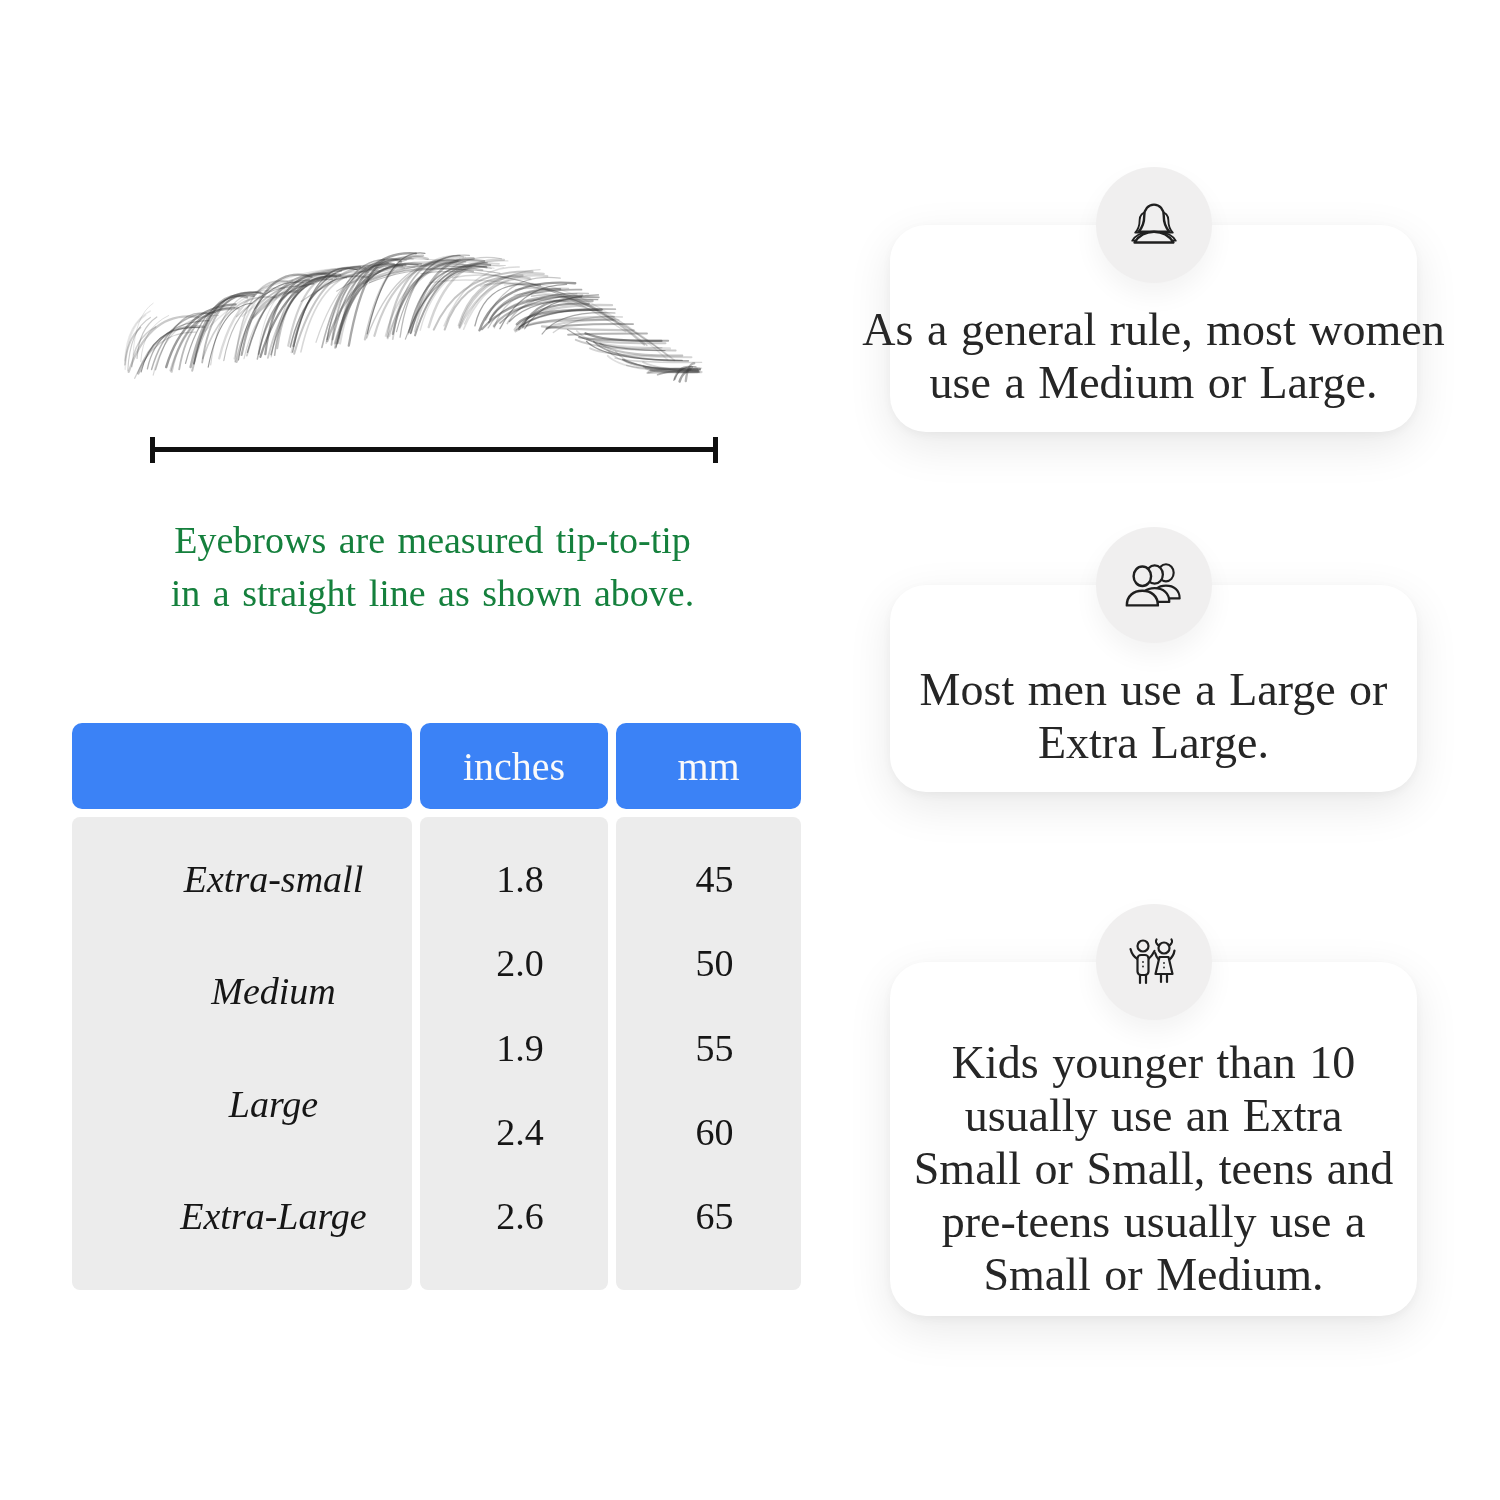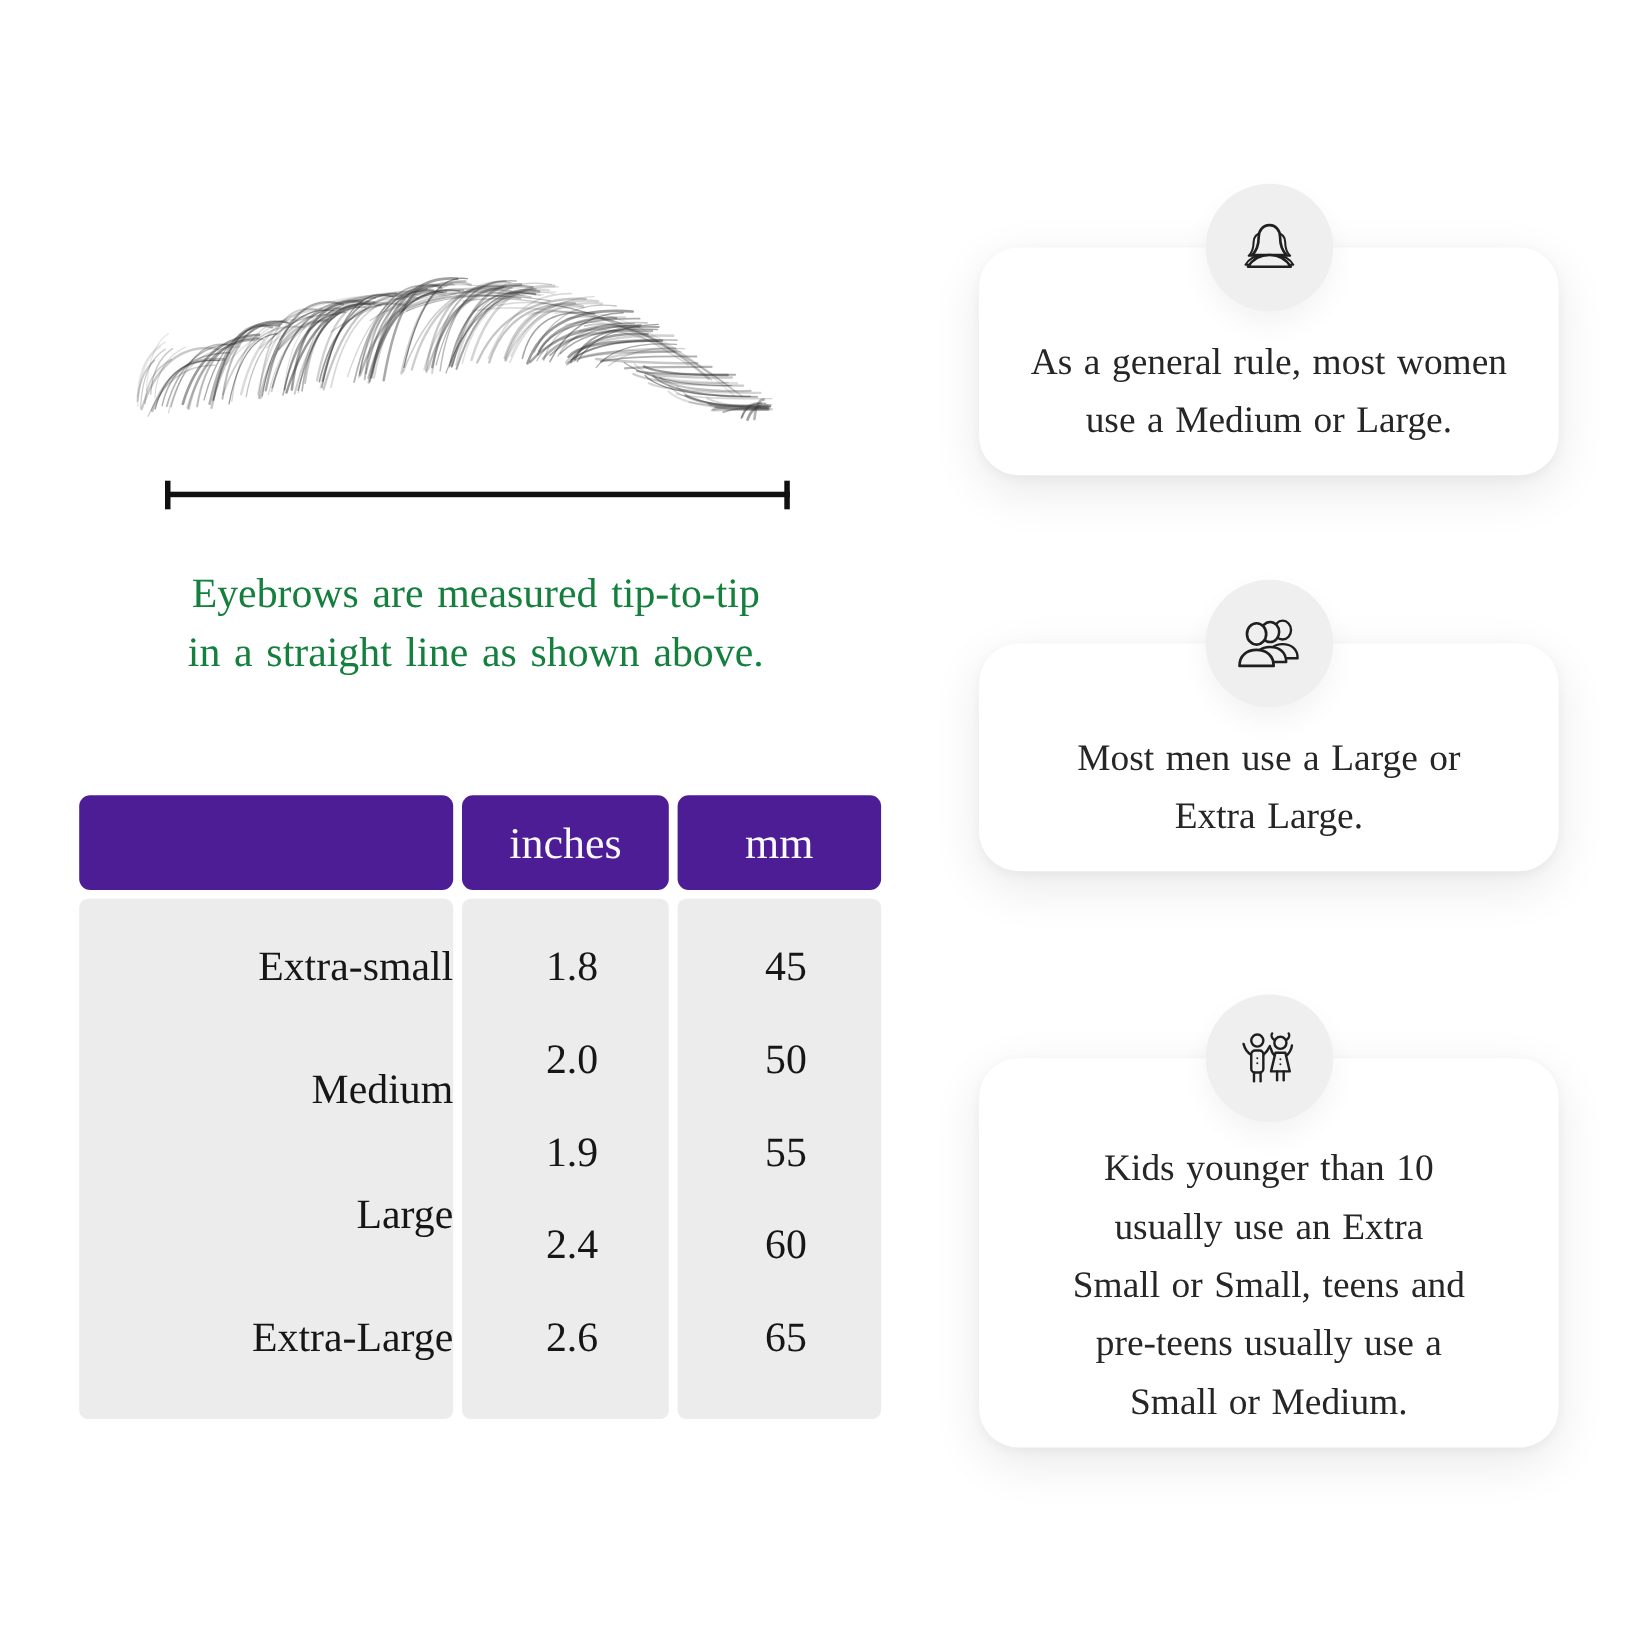--- a/index.html
+++ b/index.html
@@ -15,32 +15,32 @@
   .measure .bar{position:absolute;left:0;right:0;top:10px;height:5px;background:#101010;}
   .measure .cap{position:absolute;top:0;width:5px;height:26px;background:#101010;}
   .measure .cap.left{left:0;}
   .measure .cap.right{right:0;}
   
   .caption{position:absolute;left:105px;top:514px;width:655px;text-align:center;
     font-size:38px;line-height:53px;color:#15803d;word-spacing:3px;}
   
   .size-table{position:absolute;left:72px;top:723px;display:grid;
     grid-template-columns:340px 188px 185px;column-gap:8px;row-gap:8px;}
-  .th{height:86px;background:#4c1d95;border-radius:10px;color:#fafafa;font-size:40px;
+  .th{height:86px;background:#3b82f6;border-radius:10px;color:#fafafa;font-size:40px;
     display:flex;align-items:center;justify-content:center;word-spacing:2px;}
   .tcol{height:473px;background:#ececec;border-radius:8px;display:flex;flex-direction:column;
     justify-content:space-between;padding:40px 0 52px;box-sizing:border-box;
     font-size:38px;color:#161616;}
   .tcol .cell{text-align:center;line-height:44px;white-space:nowrap;padding-left:12px;}
-  .tcol.labels .cell{text-align:right;padding-left:63px;}
+  .tcol.labels .cell{text-align:center;padding-left:63px;font-style:italic;}
   
   .card{position:absolute;left:890px;width:527px;background:#ffffff;border-radius:36px;
     box-shadow:0 14px 45px rgba(0,0,0,0.09),0 3px 10px rgba(0,0,0,0.04);
     display:flex;flex-direction:column;justify-content:center;align-items:center;
-    box-sizing:border-box;text-align:center;font-size:34px;line-height:53px;color:#262626;
+    box-sizing:border-box;text-align:center;font-size:46px;line-height:53px;color:#262626;
     word-spacing:2px;}
   .card .tline{white-space:nowrap;}
   .card1{top:225px;height:207px;padding-top:55px;}
   .card2{top:585px;height:207px;padding-top:55px;}
   .card3{top:962px;height:354px;padding-top:58px;text-align:center;}
   .icon-circle{position:absolute;left:50%;top:0;transform:translate(-50%,-50%);
     width:116px;height:116px;border-radius:50%;background:#f0efef;
     display:flex;align-items:center;justify-content:center;
     box-shadow:0 12px 26px rgba(0,0,0,0.05);}
   .icon-circle svg{display:block;}

